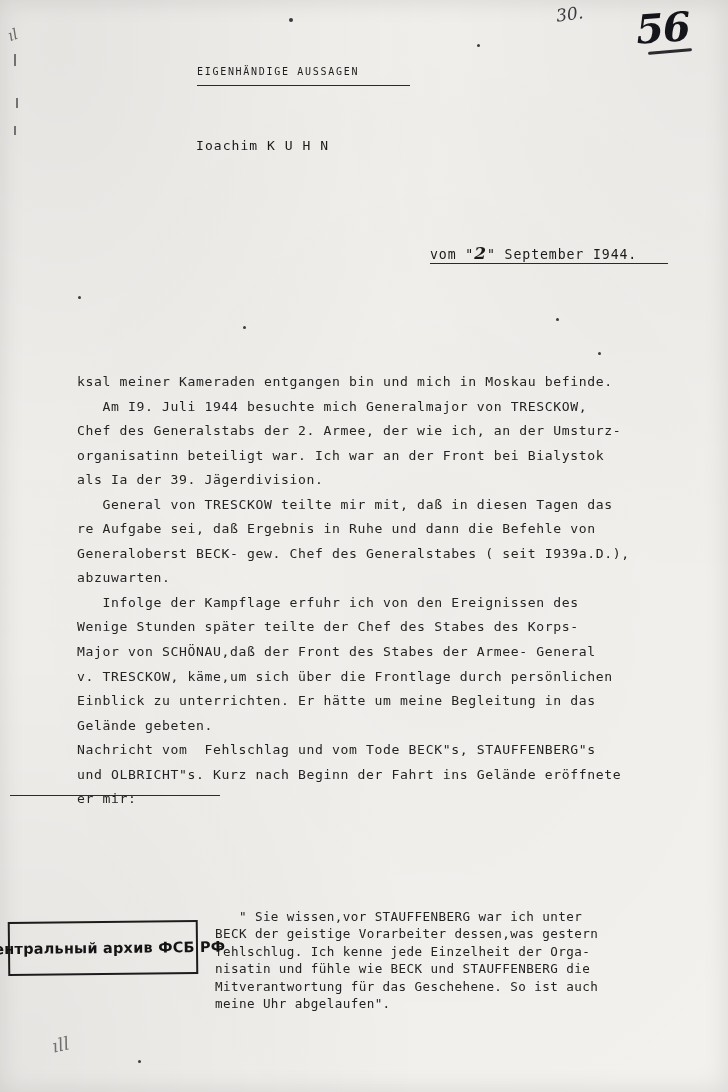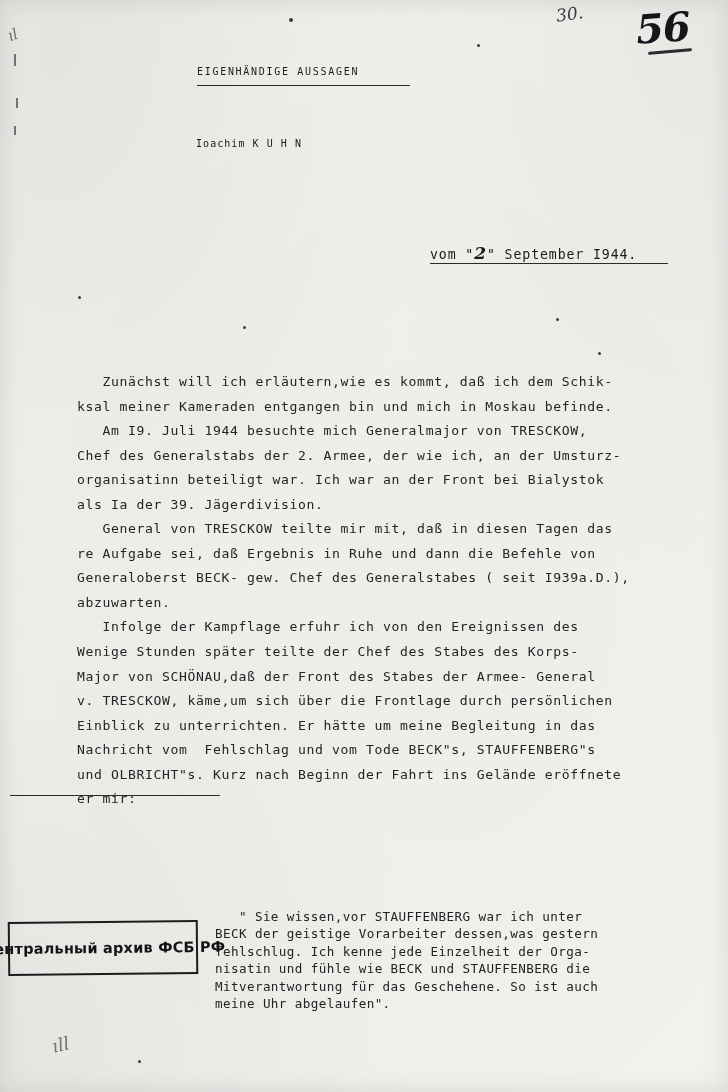--- a/index.html
+++ b/index.html
@@ -85,21 +85,21 @@
   .subtitle1 {
     position: absolute;
     left: 93px; top: 105px;
     font-size: 13.2px;
     letter-spacing: 1.05px;
     white-space: pre;
   }
   .subtitle2 {
     position: absolute;
     left: 196px; top: 138px;
-    font-size: 10px;
+    font-size: 13px;
     letter-spacing: 1.05px;
     white-space: pre;
   }
 
   .datum {
     position: absolute;
     left: 430px; top: 243px;
     font-size: 13.2px;
     letter-spacing: 0.9px;
     white-space: pre;
@@ -235,35 +235,35 @@
 
   <div class="title">EIGENHÄNDIGE AUSSAGEN</div>
   <div class="title-underline"></div>
 
   <div class="subtitle2">Ioachim K U H N</div>
 
   <div class="datum"><span>vom "</span><span class="big-two">2</span><span>" September I944.</span></div>
   <div class="datum-underline"></div>
 
   <div class="body">
-    <p>   Zunächst will ich erläutern,wie es kommt, daß ich dem Schik-</p>
     <p>ksal meiner Kameraden entgangen bin und mich in Moskau befinde.</p>
     <p>   Am I9. Juli 1944 besuchte mich Generalmajor von TRESCKOW,</p>
     <p>Chef des Generalstabs der 2. Armee, der wie ich, an der Umsturz-</p>
     <p>organisatinn beteiligt war. Ich war an der Front bei Bialystok</p>
     <p>als Ia der 39. Jägerdivision.</p>
     <p>   General von TRESCKOW teilte mir mit, daß in diesen Tagen das</p>
     <p>re Aufgabe sei, daß Ergebnis in Ruhe und dann die Befehle von</p>
     <p>Generaloberst BECK- gew. Chef des Generalstabes ( seit I939a.D.),</p>
     <p>abzuwarten.</p>
     <p>   Infolge der Kampflage erfuhr ich von den Ereignissen des</p>
     <p>Wenige Stunden später teilte der Chef des Stabes des Korps-</p>
     <p>Major von SCHÖNAU,daß der Front des Stabes der Armee- General</p>
     <p>v. TRESCKOW, käme,um sich über die Frontlage durch persönlichen</p>
     <p>Einblick zu unterrichten. Er hätte um meine Begleitung in das</p>
+    <p>Gelände gebeten.</p>
     <p>Nachricht vom  Fehlschlag und vom Tode BECK"s, STAUFFENBERG"s</p>
     <p>und OLBRICHT"s. Kurz nach Beginn der Fahrt ins Gelände eröffnete</p>
     <p>er mir:</p>
   </div>
 
   <div class="gelaende-underline"></div>
   <div class="gelaende-underline2"></div>
 
   <div class="quote">
     <p>   " Sie wissen,vor STAUFFENBERG war ich unter</p>

